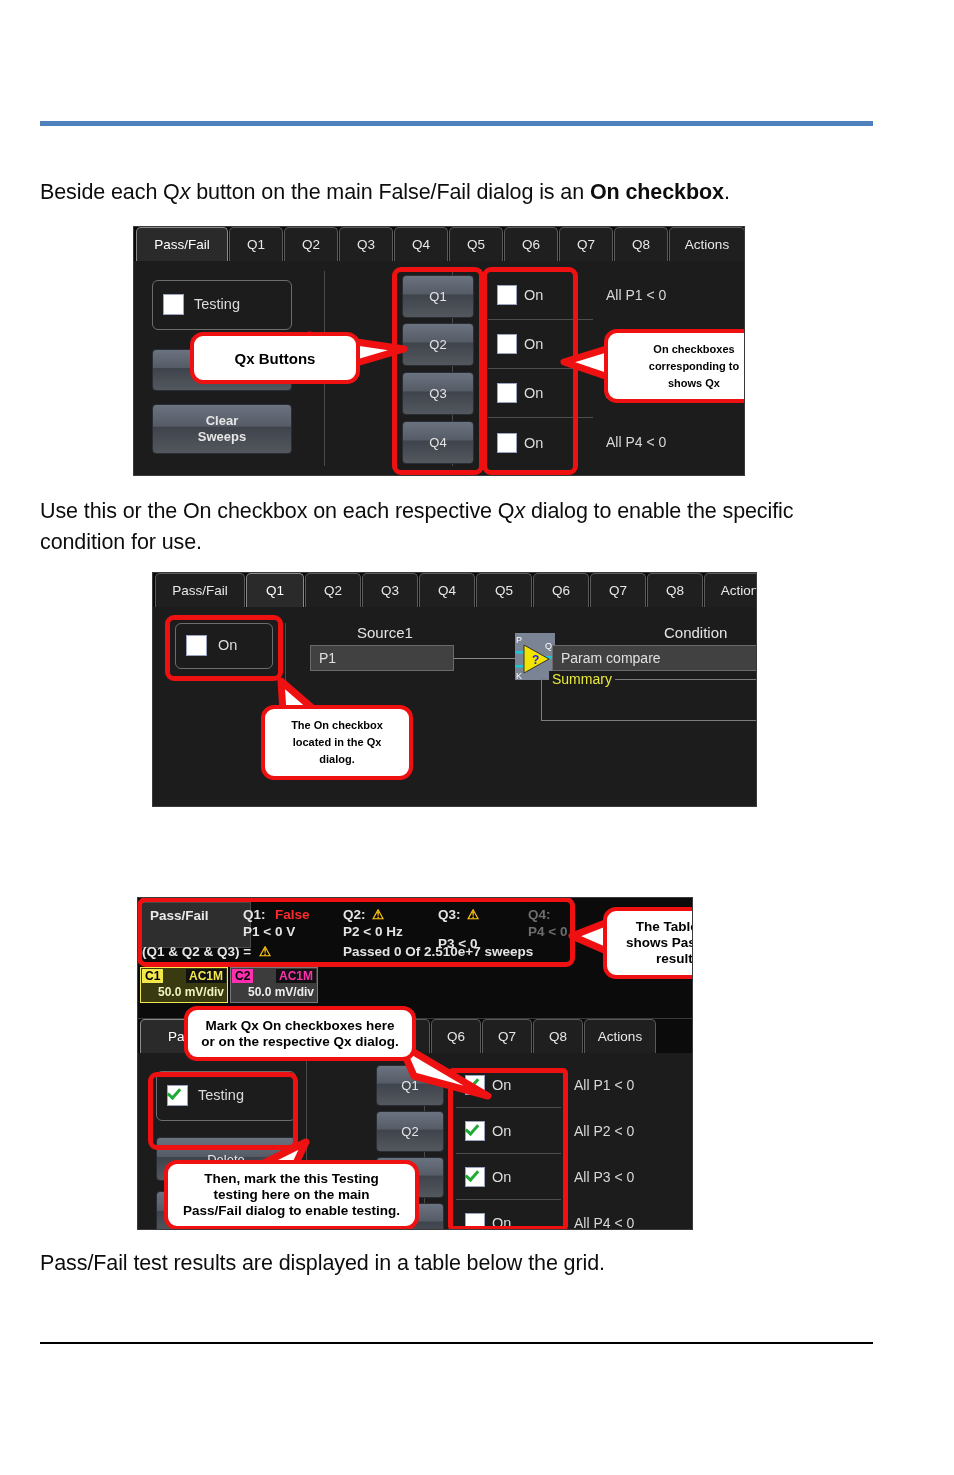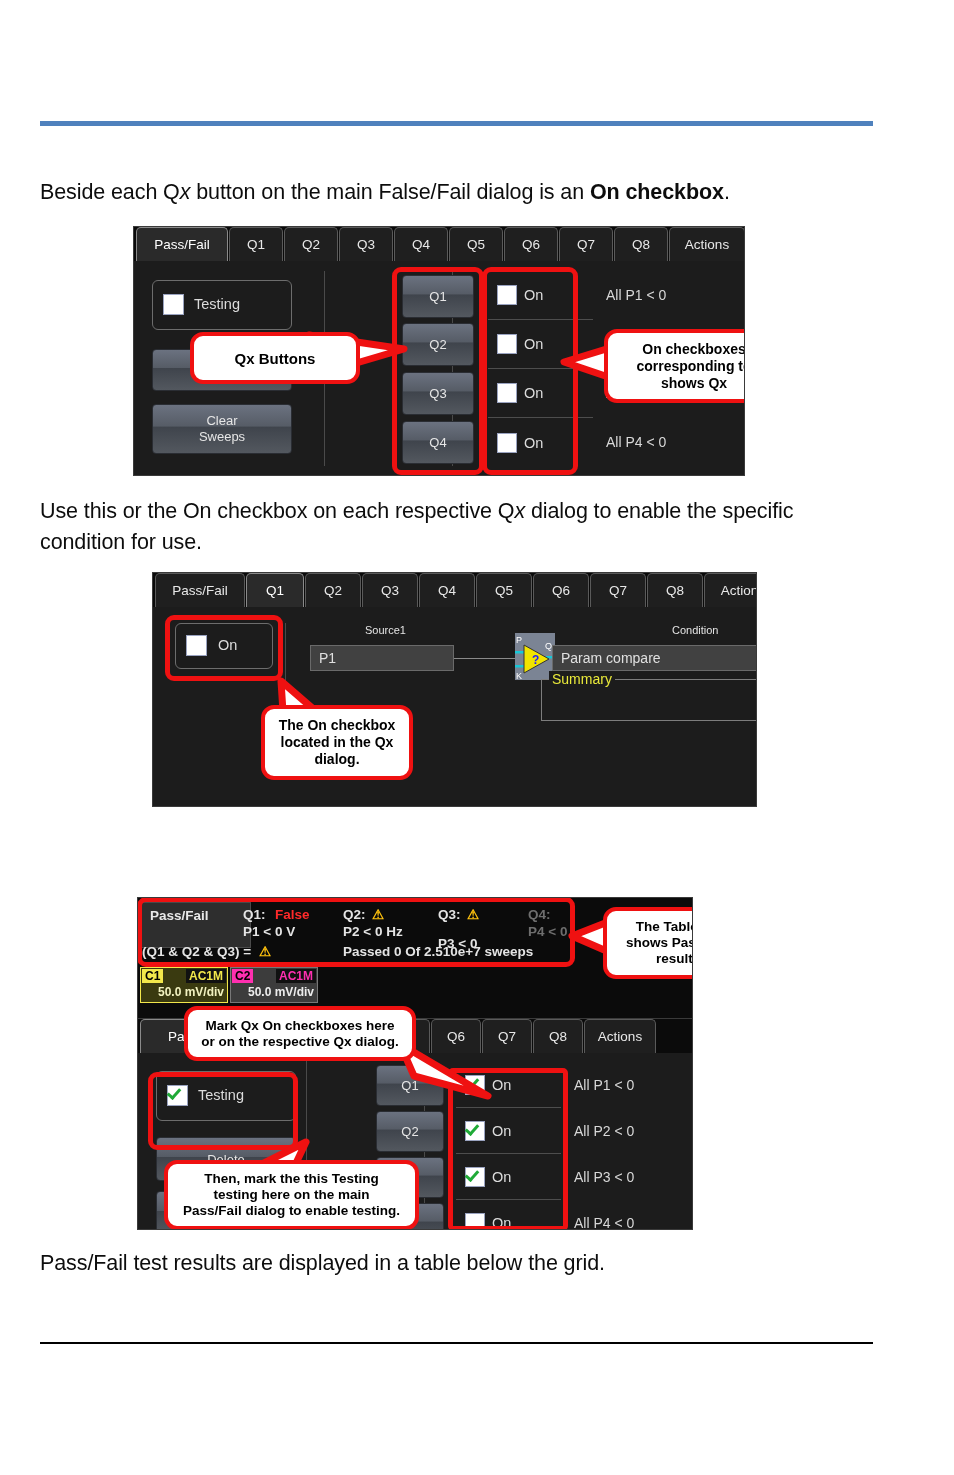--- a/index.html
+++ b/index.html
@@ -52,46 +52,46 @@
     width:5px; height:10px; border:solid #1faa37;
     border-width:0 3px 3px 0; transform:rotate(42deg);
   }
   .chklabel{color:#dcdcdc; font-size:14.5px;}
 
   .qbtn{position:absolute; box-sizing:border-box;
     background:linear-gradient(180deg,#6b7280 0%,#565c66 44%,#3f444c 46%,#53585f 100%);
     border:1px solid #2a2d33; border-radius:4px;
     color:#e6e6e6; font-size:13px;
     display:flex; align-items:center; justify-content:center;}
-  .qbtn.two{flex-direction:column; line-height:16px;}
+  .qbtn.two{flex-direction:column; line-height:16px;font-weight:bold;}
 
   .onrow{position:absolute; box-sizing:border-box;
     border-bottom:1px solid #4d4d4d;
     display:flex; align-items:center; padding-left:9px; gap:7px;}
 
   .alltext{position:absolute; color:#d8d8d8; font-size:14px; white-space:nowrap;}
 
   
   .redrect{position:absolute; border:5px solid #ef1111; border-radius:9px;
            box-sizing:border-box; pointer-events:none;}
 
   
   .callout{position:absolute; background:#fff; border:4px solid #ef1111;
     border-radius:13px; box-sizing:border-box; color:#000;
-    font-size:14px; font-weight:bold; line-height:17px; text-align:center;
+    font-size:11px; font-weight:bold; line-height:17px; text-align:center;
     display:flex; align-items:center; justify-content:center; padding:4px 7px;}
   .callout.sm{font-size:13.5px; line-height:16px;}
 
   .ptr{position:absolute;}
 
   
   .fieldbox{position:absolute; background:#414141; border:1px solid #6a6a6a;
             color:#e0e0e0; font-size:14px; display:flex; align-items:center;
             padding-left:8px; box-sizing:border-box;}
-  .labeltxt{position:absolute; color:#e4e4e4; font-size:11px; white-space:nowrap;margin-left:8px;}
+  .labeltxt{position:absolute; color:#e4e4e4; font-size:15px; white-space:nowrap;}
   .summarybox{position:absolute; border:1px solid #7d7d7d; box-sizing:border-box;}
   .summarylbl{position:absolute; color:#e9e93a; font-size:14px; background:#1c1c1c; padding:0 3px;}
   .wire{position:absolute; background:#8a8a8a; height:1px;}
 
   
   .tblcell{position:absolute; font-size:13.5px; white-space:nowrap;}
   .warn{color:#ffc20e; font-weight:bold;}
   .chiplabel{position:absolute; font-size:12px; font-weight:bold;
              padding:0 3px; box-sizing:border-box; line-height:14px;}
 </style>

